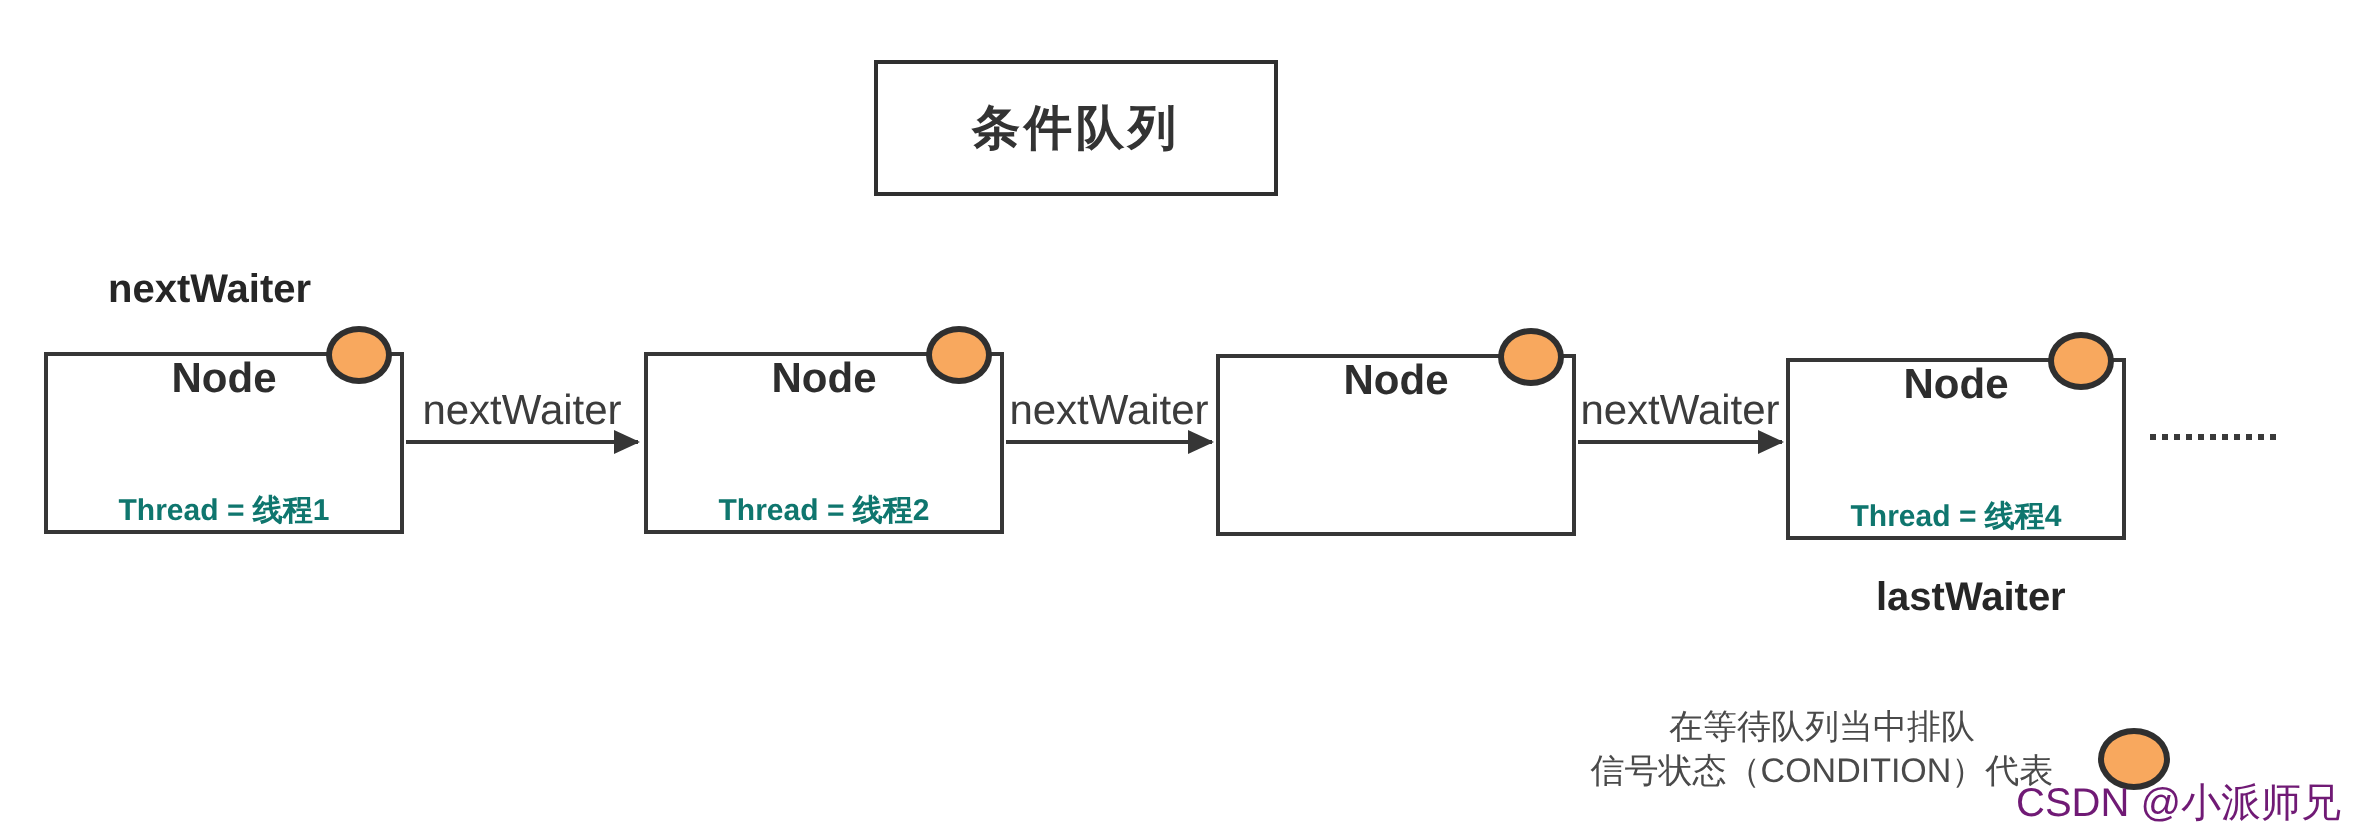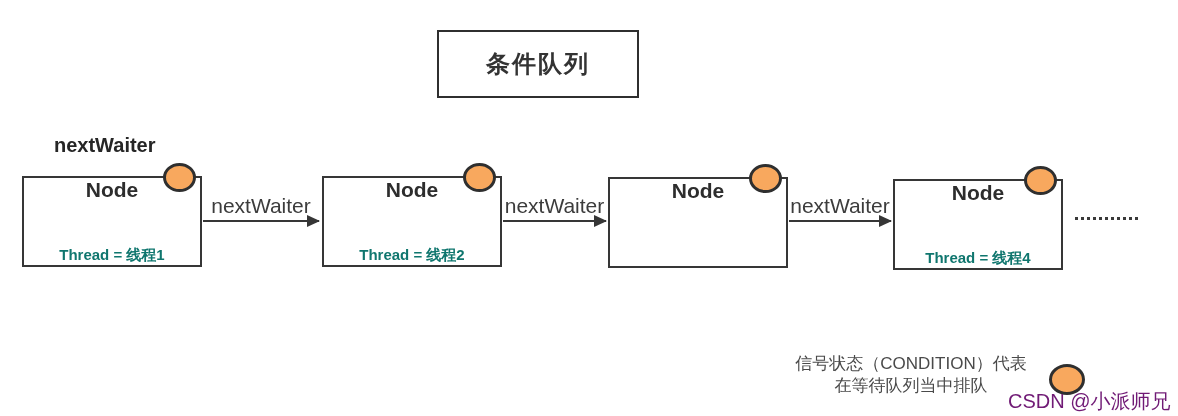--- a/index.html
+++ b/index.html
@@ -182,22 +182,23 @@
   </div>
 
   <div class="node node-4">
     <span class="marker"></span>
     <span class="node-title">Node</span>
     <span class="node-thread">Thread = 线程4</span>
   </div>
 
   <div class="dots"></div>
 
+  <div class="pointer-label last-waiter">lastWaiter</div>
 
   <div class="legend">
+    <div>在等待队列当中排队</div>
     <div>信号状态（CONDITION）代表</div>
-    <div>在等待队列当中排队</div>
   </div>
   <span class="legend-marker"></span>
 
   <div class="watermark">CSDN @小派师兄</div>
 
 </div>
 
 </body></html>

